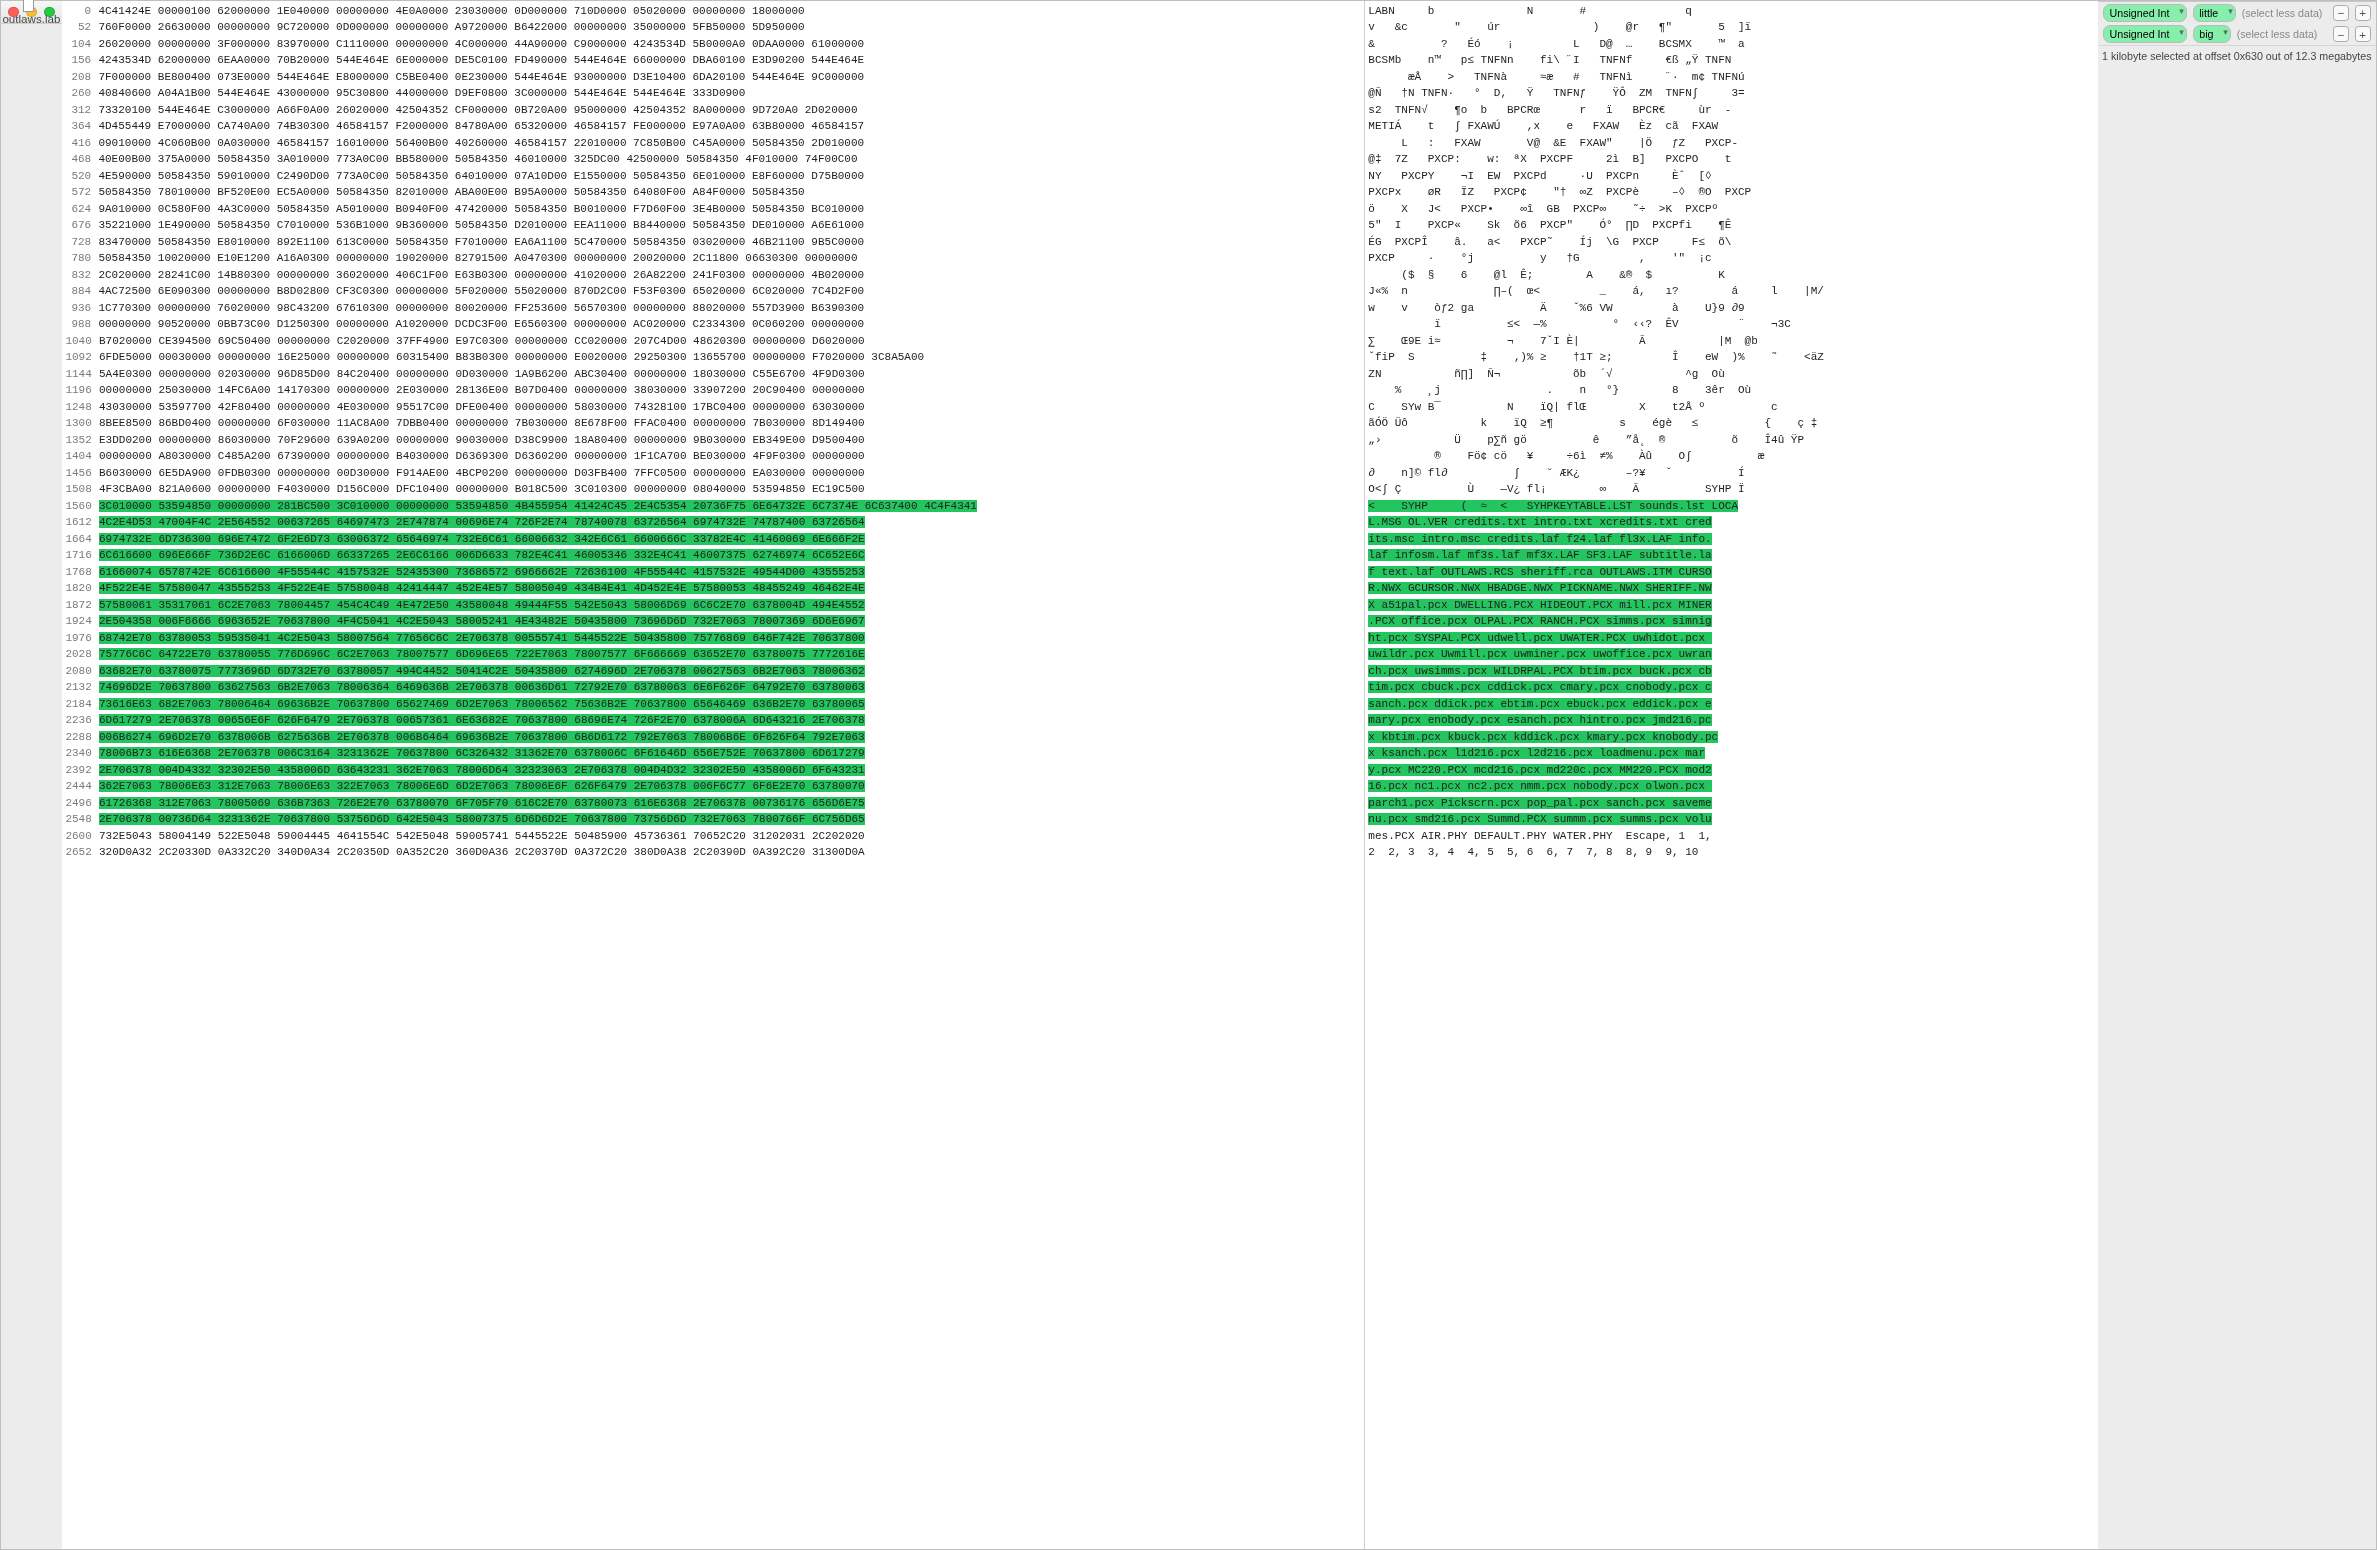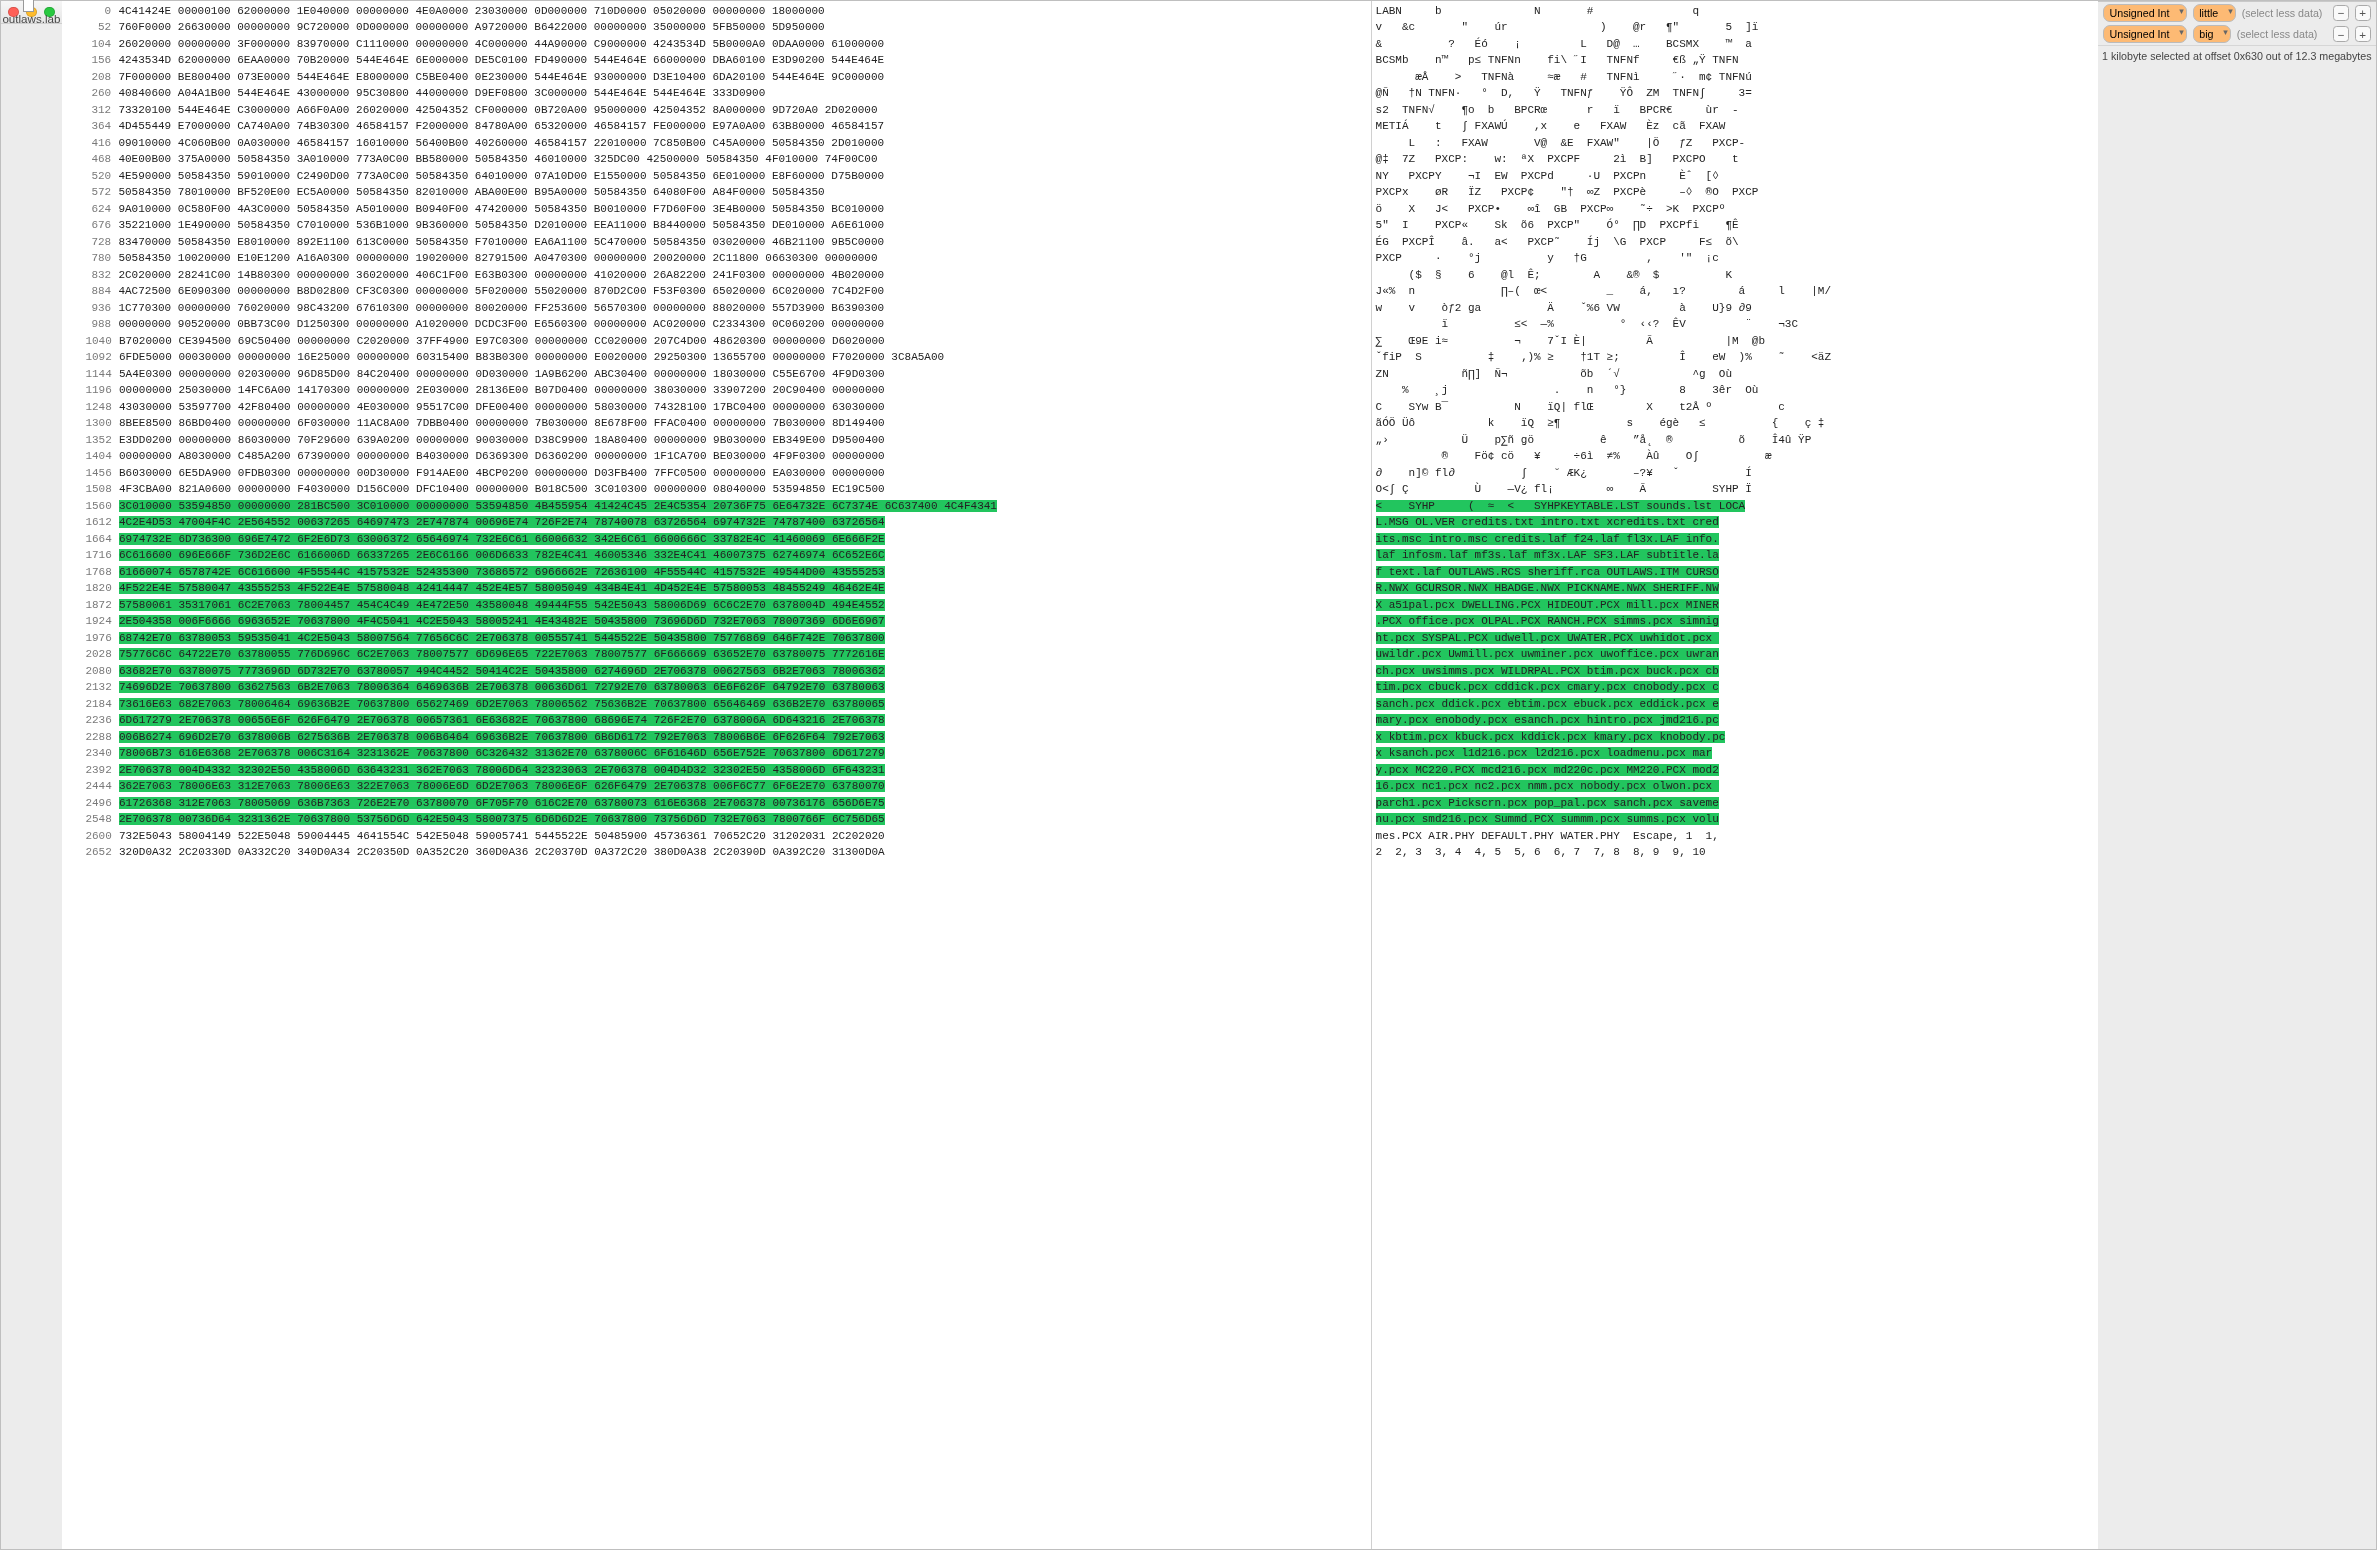--- a/index.html
+++ b/index.html
@@ -36,21 +36,20 @@
   }
   .titlebar .title .doc-icon {
     display:inline-block; width:10.7px; height:12.5px; background:#fff; border:0.9px solid #999;
     vertical-align:-1.8px; margin-right:5.4px;
   }
   .content {
     flex: 1 1 auto;
     display: flex;
     overflow: hidden;
     background: #fff;
-    padding-left: 20px;
   }
   .hexpane, .txtpane {
     overflow: auto;
     font-family: Menlo, Consolas, "Courier New", monospace;
     font-size: 11px;
     line-height: 1.5;
     white-space: pre;
     padding: 1.8px 3.6px;
   }
   .hexpane { width: 64%; border-right: 0.9px solid #d0d0d0; }
@@ -60,21 +59,21 @@
   .sel { background:#22c55e; }
   .divider {
     height: 3.6px; background:#ddd; border-top:0.9px solid #bbb; border-bottom:0.9px solid #bbb;
   }
   .footer {
     display:flex; flex-direction:column;
     background:#ececec; border-top:0.9px solid #c9c9c9;
   }
   .frow { display:flex; align-items:center; padding:1.8px 5.4px; gap:5.4px; }
   .frow select {
-    font-size:10.7px; height:18px; background:#fdba74; border:0.9px solid #bbb; border-radius:7px;
+    font-size:10.7px; height:18px; background:#86efac; border:0.9px solid #bbb; border-radius:7px;
     padding:0 16px 0 5.4px; appearance:none;
   }
   .selwrap { position:relative; display:inline-block; }
   .selwrap::after {
     content:"▾"; position:absolute; right:3.6px; top:1.8px; font-size:9px; color:#666; pointer-events:none;
   }
   .frow .hint { color:#888; }
   .frow .sq {
     width:16px; height:16px; border:0.9px solid #aaa; border-radius:3.6px; background:#fafafa;
     display:flex; align-items:center; justify-content:center; font-size:11.6px; color:#555; cursor:pointer;

